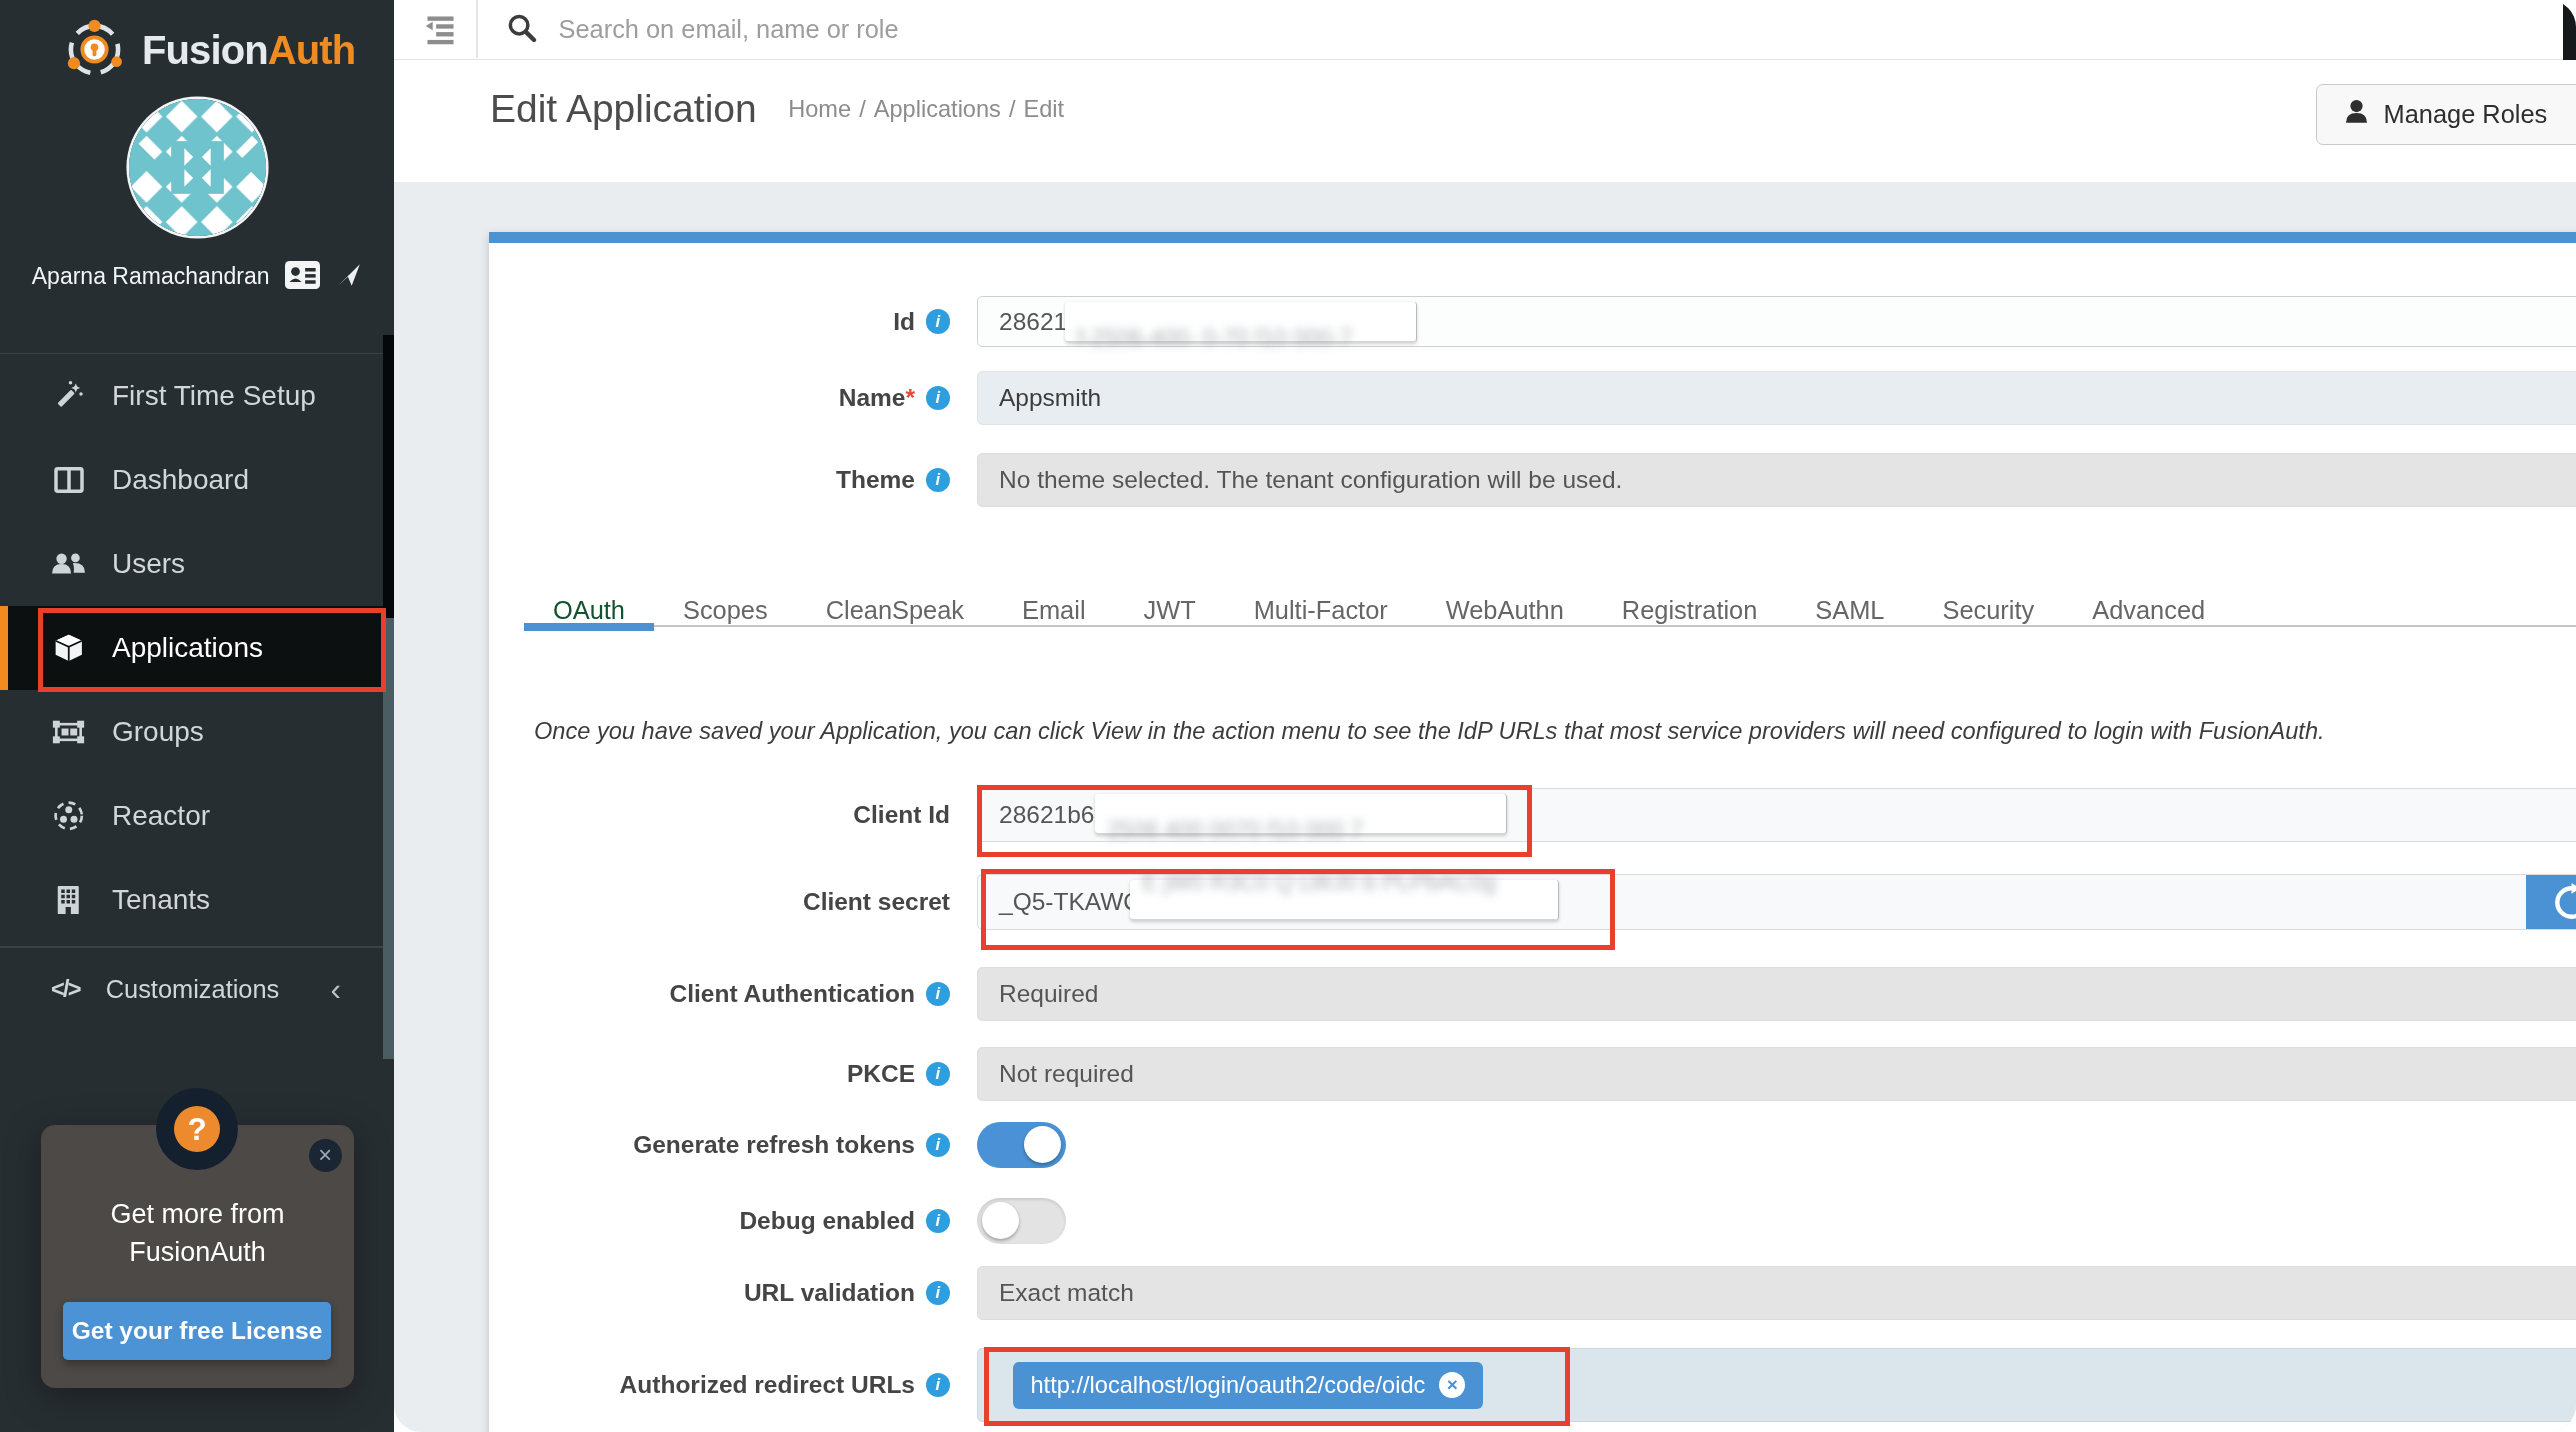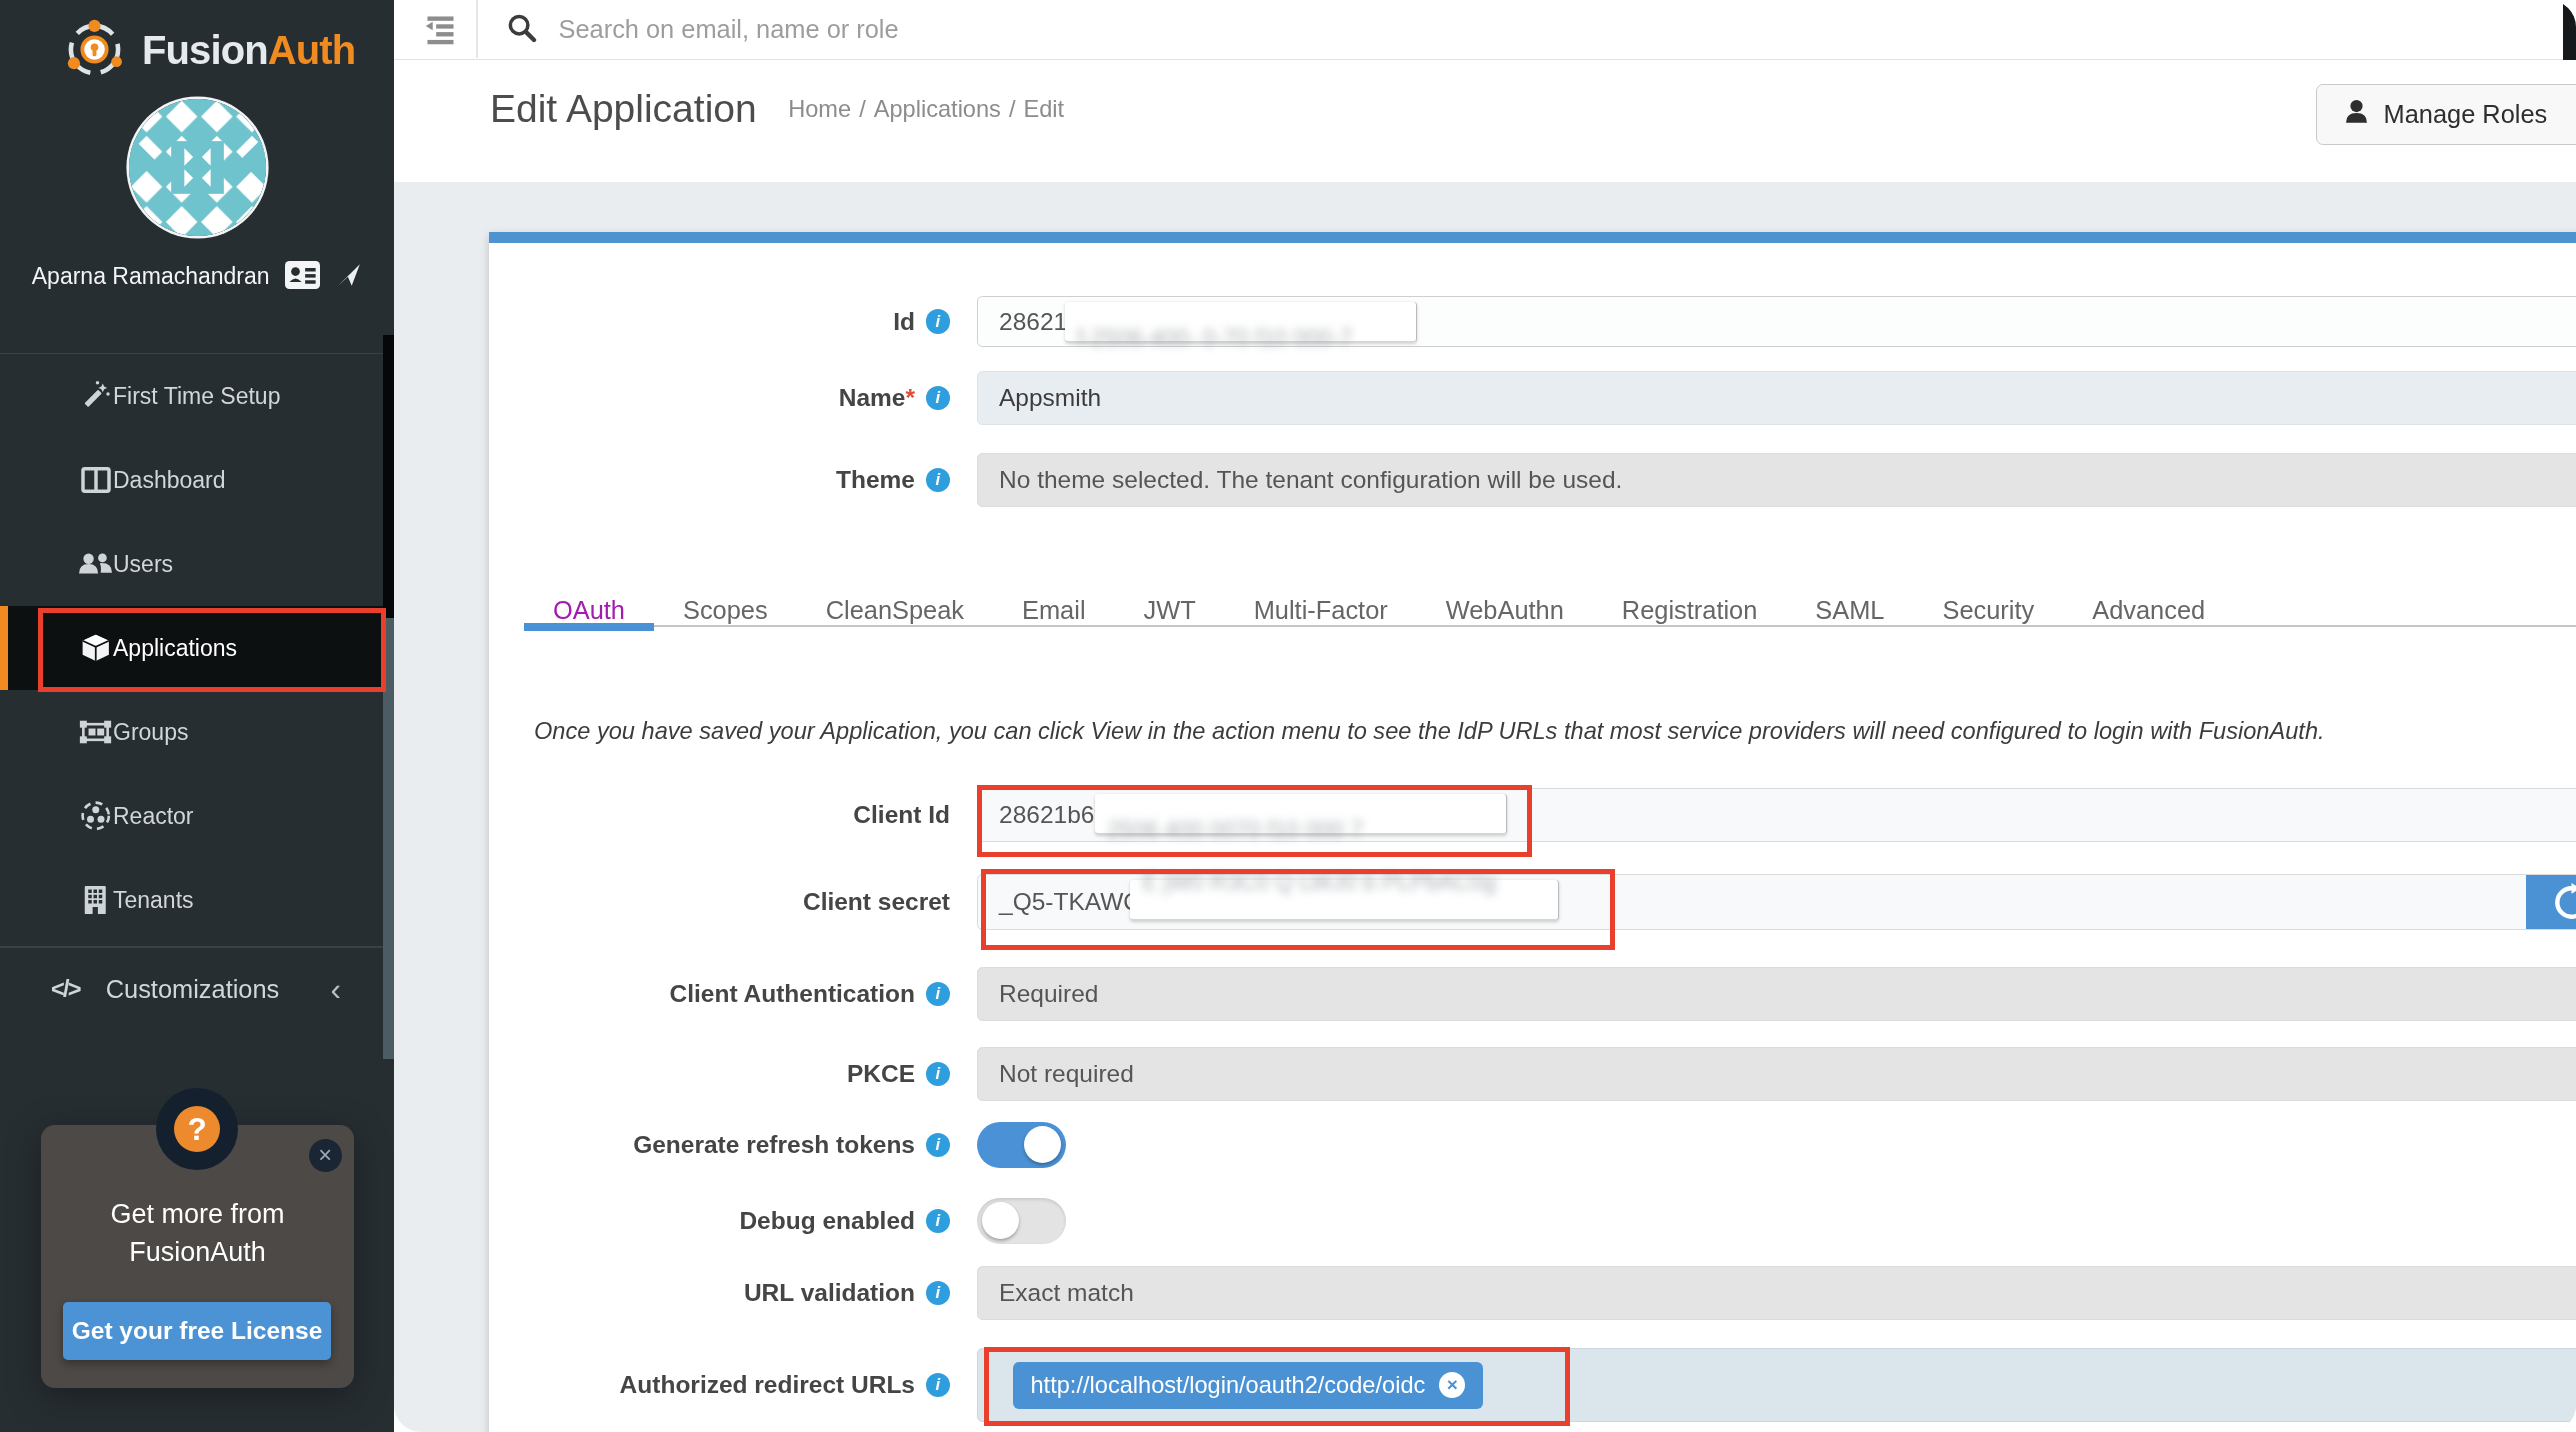--- a/index.html
+++ b/index.html
@@ -14,21 +14,21 @@
   .brand-text { font-size:40px; font-weight:bold; letter-spacing:-0.9px; color:#e7eaec; }
   .brand-text .orange { color:#f08b21; }
   .avatar { position:absolute; left:129px; top:99px; width:137px; height:137px; border-radius:50%;
     overflow:hidden; box-shadow:0 0 0 2.6px #f2f4f5; }
   .user-row { position:absolute; left:0; top:261px; width:394px; display:flex;
     align-items:center; justify-content:center; gap:15.8px; }
   .user-name { font-size:23px; color:#f2f4f6; }
 
   .nav { position:absolute; left:0; top:353px; width:394px; border-top:1.8px solid #3a4247; }
   .nav-item { position:relative; height:84px; display:flex; align-items:center;
-    padding-left:78px; font-size:23px; color:#d2d6d9; cursor:pointer; }
+    padding-left:51px; gap:26px; font-size:28px; color:#d2d6d9; cursor:pointer; }
   .nav-item .nav-icon { width:35px; display:flex; justify-content:center; }
   .nav-item.active { background:#0d1011; color:#ffffff; }
   .nav-item.active::before { content:""; position:absolute; left:0; top:0; bottom:0;
     width:7.9px; background:#f08b21; }
   .nav-bottom-divider { position:absolute; left:0; top:946px; width:394px; height:1.8px; background:#3a4247; }
   .customizations { position:absolute; left:0; top:947px; width:394px; height:84px;
     display:flex; align-items:center; padding-left:51px; gap:26px; font-size:25.4px; cursor:pointer; }
   .customizations .code-glyph { font-size:23.6px; font-weight:bold; letter-spacing:-1.8px; color:#cfd4d7; }
   .customizations .chev { position:absolute; right:53px; font-size:31.5px; color:#b9bfc3; }
 
@@ -92,21 +92,21 @@
     border-right:1.8px solid #b9b9b9; border-bottom:0.9px solid #d5d5d5;
     box-shadow:0 1.8px 3.5px rgba(0,0,0,0.18); overflow:visible; }
   .redact .hint { position:absolute; left:12.3px; font-size:23px; color:#8d9499; white-space:nowrap;
     filter:blur(4.4px); opacity:0.75; }
   .hint-bottom { bottom:-10.5px; }
   .hint-top { top:-11.4px; }
 
   .tabs { display:flex; align-items:stretch; border-bottom:2.6px solid #c6c6c6; padding:0; }
   .tab { position:relative; display:flex; align-items:center; padding:0 29px; font-size:25.4px;
     color:#666; cursor:pointer; }
-  .tab.active { color:#a21caf; }
+  .tab.active { color:#14532d; }
   .tab.active::after { content:""; position:absolute; left:0; right:0; bottom:-6.1px; height:7.9px; background:#4a92d5; }
 
   .oauth-note { position:absolute; left:140px; top:536px; font-size:23.6px; font-style:italic;
     color:#3c3c3c; white-space:nowrap; }
 
   .toggle { position:relative; width:89px; height:46px; border-radius:23px; cursor:pointer; flex:none; }
   .toggle.on { background:#4a92d5; }
   .toggle.off { background:#e3e3e3; box-shadow:inset 0 1.8px 3.5px rgba(0,0,0,0.12); }
   .knob { position:absolute; top:4.4px; width:37px; height:37px; border-radius:50%; background:#ffffff;
     box-shadow:0 1.8px 3.5px rgba(0,0,0,0.3); }

